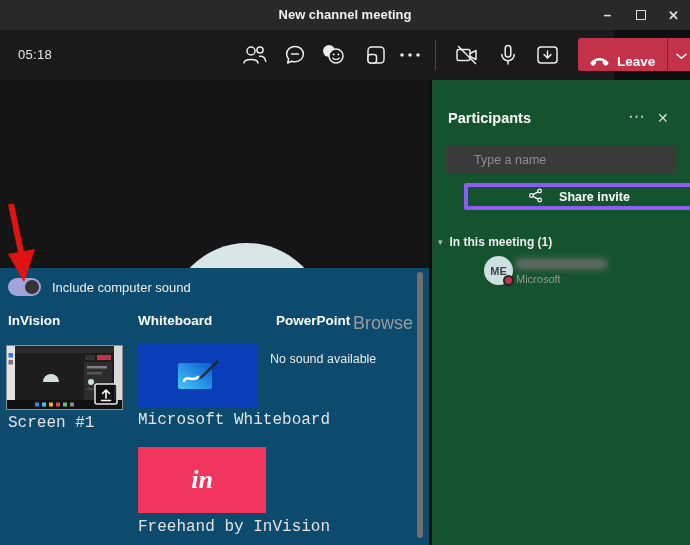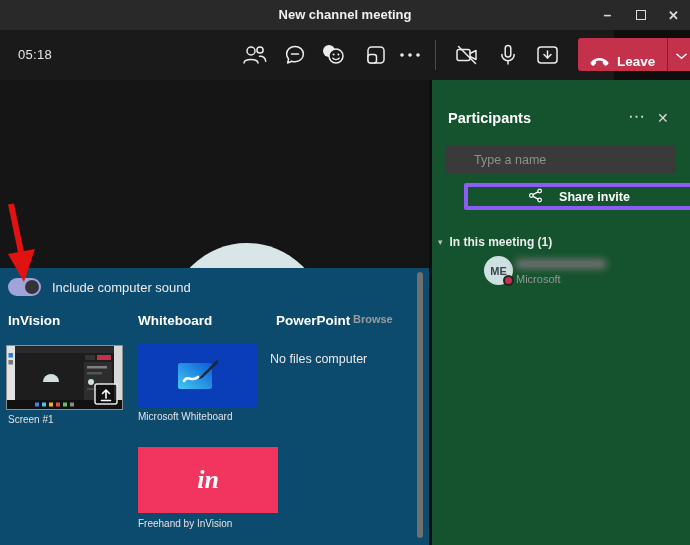--- a/index.html
+++ b/index.html
@@ -41,30 +41,30 @@
   .red-arrow { position:absolute; left:0px; top:198px; z-index:5; pointer-events:none; }
 
   
   .tray { position:absolute; left:0; top:268px; width:429px; height:277px; background:#0c4a6e; }
   .toggle-row { position:absolute; left:8px; top:10px; display:flex; align-items:center; gap:11px; }
   .toggle { position:relative; width:33px; height:18px; border-radius:10px; background:#a2a3d9; cursor:pointer; }
   .toggle .knob { position:absolute; right:2px; top:2px; width:14px; height:14px;
                   border-radius:50%; background:#343438; }
   .toggle-label { color:#ededed; font-size:13px; }
   .sec-head { position:absolute; top:45px; color:#fff; font-size:13.5px; font-weight:bold; }
-  .browse { position:absolute; top:45px; left:353px; color:#9b9b9b; font-size:11px; font-weight:bold; cursor:pointer; }
+  .browse { position:absolute; top:45px; left:353px; color:#9b9b9b; font-size:18px; font-weight:normal; cursor:pointer; }
 
   .tile { position:absolute; cursor:pointer; }
-  .tile-label { position:absolute; color:#e3e3e3; font-size:10px; white-space:nowrap; }
+  .tile-label { position:absolute; color:#e3e3e3; font-size:16px; white-space:nowrap;font-family:Liberation Mono, monospace; }
 
   .desktop-tile { left:6px; top:77px; width:117px; height:65px; background:#1e1e1e;
                   border:1px solid #8f8f8f; }
   .wb-tile { left:138px; top:75px; width:120px; height:64px; background:#0a3eb8;
              display:flex; align-items:center; justify-content:center; }
-  .inv-tile { left:138px; top:179px; width:140px; height:66px; background:#f2355f;
+  .inv-tile { left:138px; top:179px; width:128px; height:66px; background:#f2355f;
               display:flex; align-items:center; justify-content:center; }
   .inv-logo { color:#fff; font-family:"Liberation Serif", serif; font-style:italic;
               font-weight:bold; font-size:26px; }
   .empty-msg { position:absolute; left:270px; top:84px; color:#eaeaea; font-size:12.5px; }
   .tray-scrollbar { position:absolute; left:417px; top:4px; width:6px; height:266px;
                     border-radius:3px; background:#707070; cursor:pointer; }
 
   
   .panel { position:absolute; left:432px; top:80px; width:258px; height:465px; background:#14532d; }
   .panel-title { position:absolute; left:16px; top:30px; color:#fff; font-size:14.5px; font-weight:bold; }
@@ -287,21 +287,21 @@
         <path d="M40 1 L24 17 l-2.5 3.6 4-1.9 L41.5 3.5 z" fill="#1c2733"></path>
       </svg>
     </div>
     <div class="tile-label" style="left:138px; top:143px">Microsoft Whiteboard</div>
 
     <div class="tile inv-tile">
       <span class="inv-logo">in</span>
     </div>
     <div class="tile-label" style="left:138px; top:250px">Freehand by InVision</div>
 
-    <div class="empty-msg">No files computer</div>
+    <div class="empty-msg">No sound available</div>
 
     <div class="tray-scrollbar"></div>
   </div>
 
   <div class="panel">
     <div class="panel-title">Participants</div>
     <div class="panel-more">⋯</div>
     <div class="panel-close">✕</div>
 
     <input class="name-input" type="text" placeholder="Type a name" style="">

